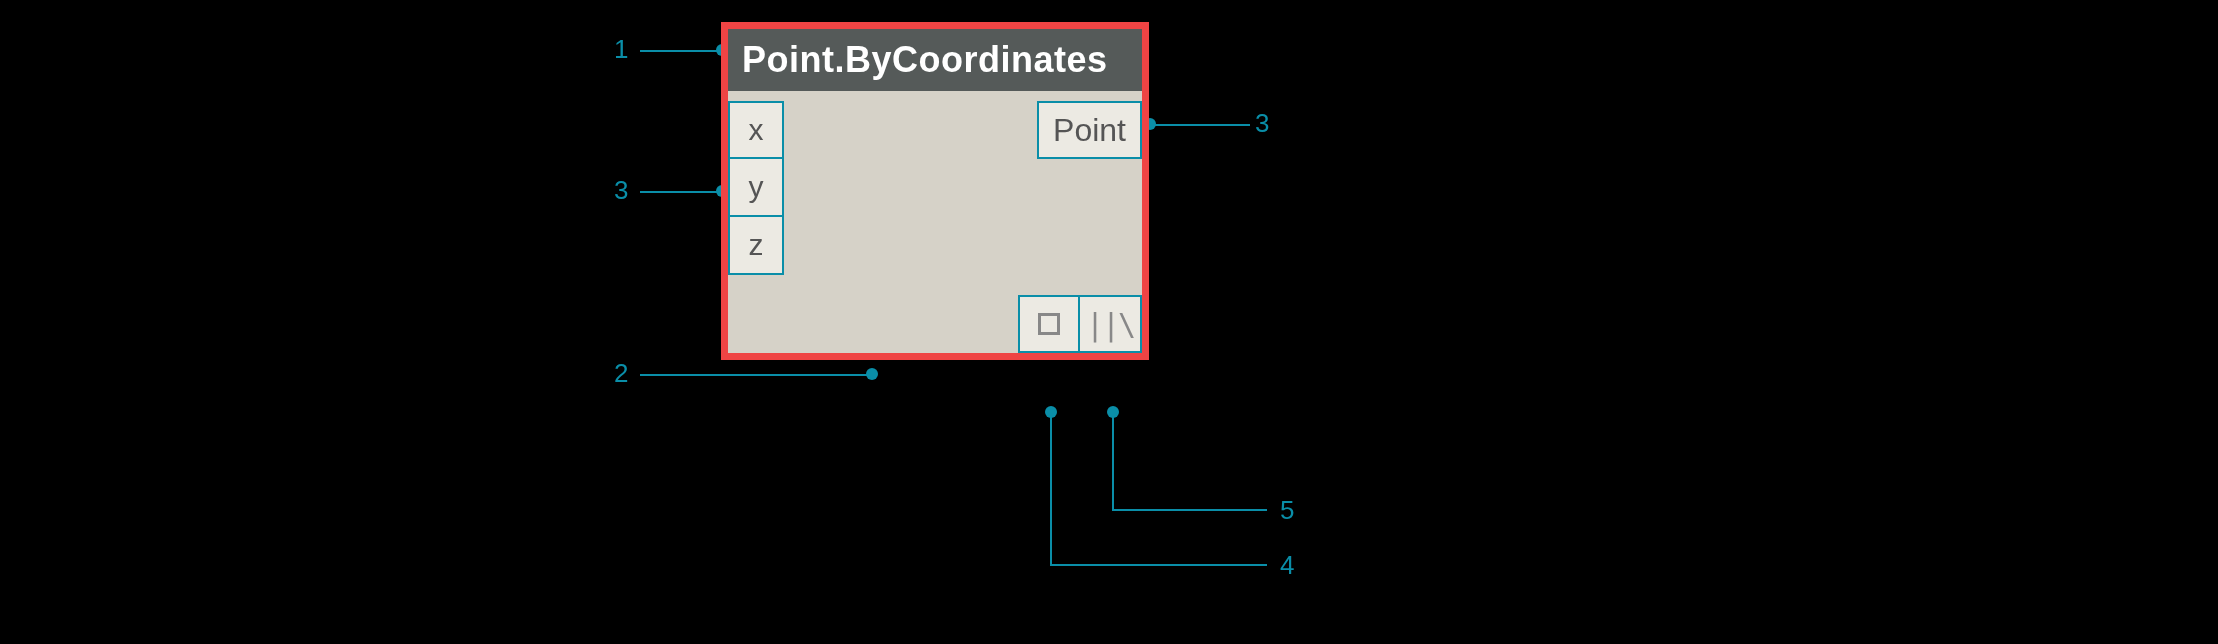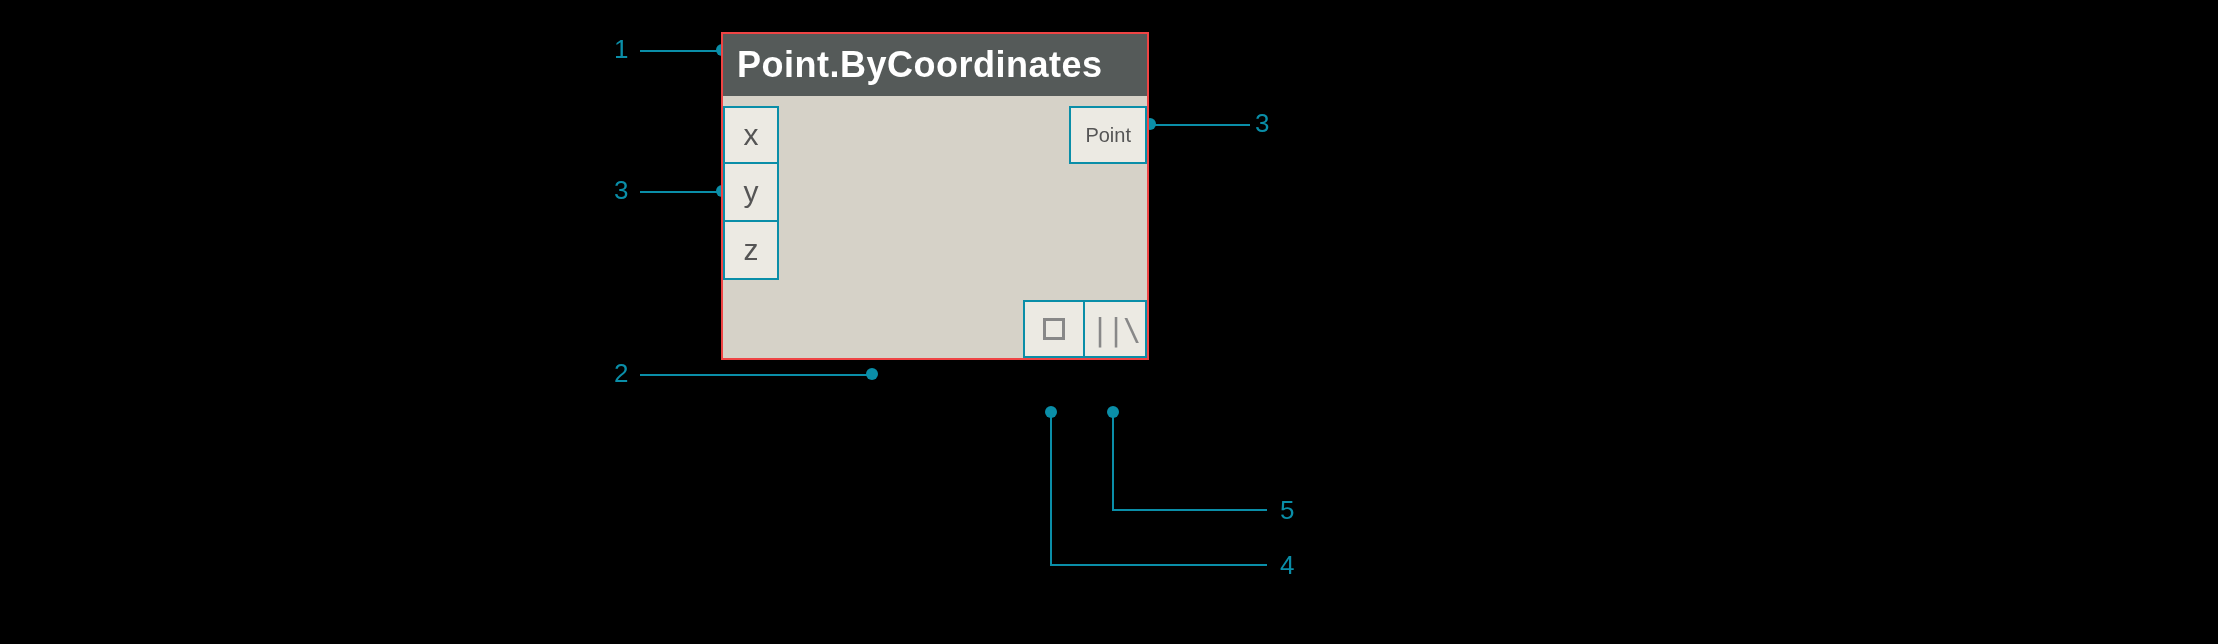--- a/index.html
+++ b/index.html
@@ -32,23 +32,23 @@
     width: 12px;
     height: 12px;
     border-radius: 50%;
     background: #0a8ea8;
   }
 
   
   .node {
     position: absolute;
     left: 721px;
-    top: 32px;
+    top: 22px;
     width: 428px;
-    border: 2px solid #ef4444;
+    border: 7px solid #ef4444;
     background: #d6d2c8;
   }
   .node-header {
     background: #555a59;
     color: #fff;
     font-size: 36px;
     font-weight: 600;
     padding: 10px 14px;
     letter-spacing: 0.5px;
   }
@@ -78,21 +78,21 @@
   .output {
     position: absolute;
     right: 0;
     top: 10px;
     height: 58px;
     padding: 0 14px;
     background: #eceae3;
     border: 2px solid #0a8ea8;
     display: flex;
     align-items: center;
-    font-size: 20px;
+    font-size: 32px;
     color: #555;
   }
   .node-footer {
     position: absolute;
     right: 0;
     bottom: 0;
     display: flex;
   }
   .footer-btn {
     width: 62px;

